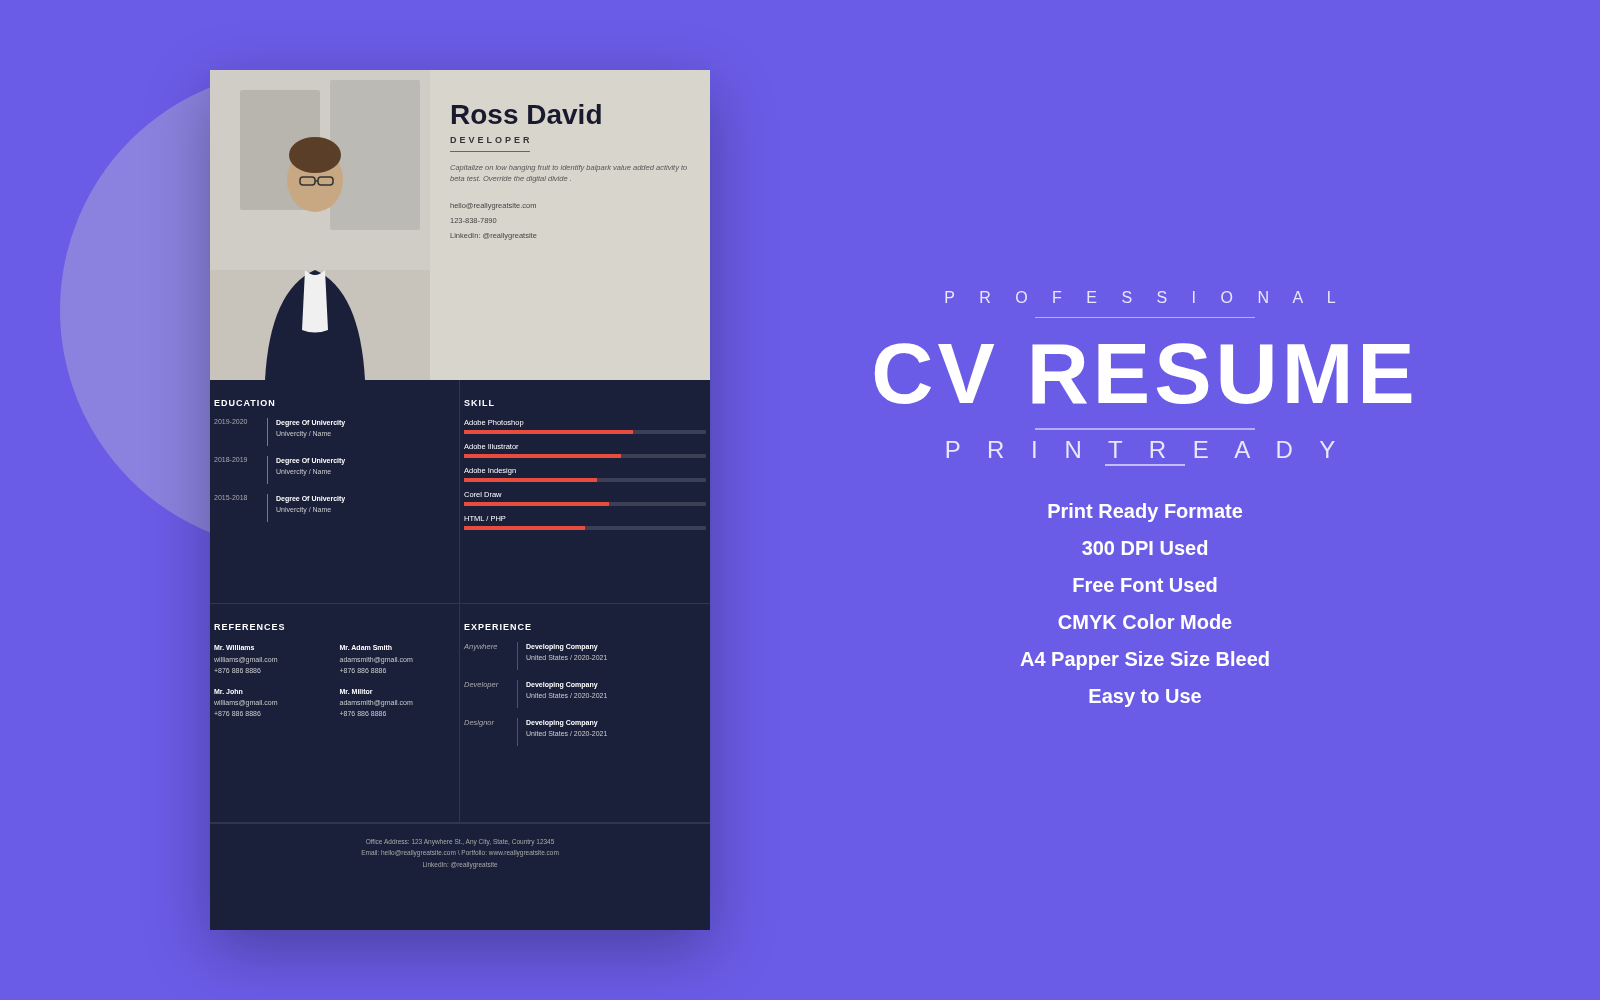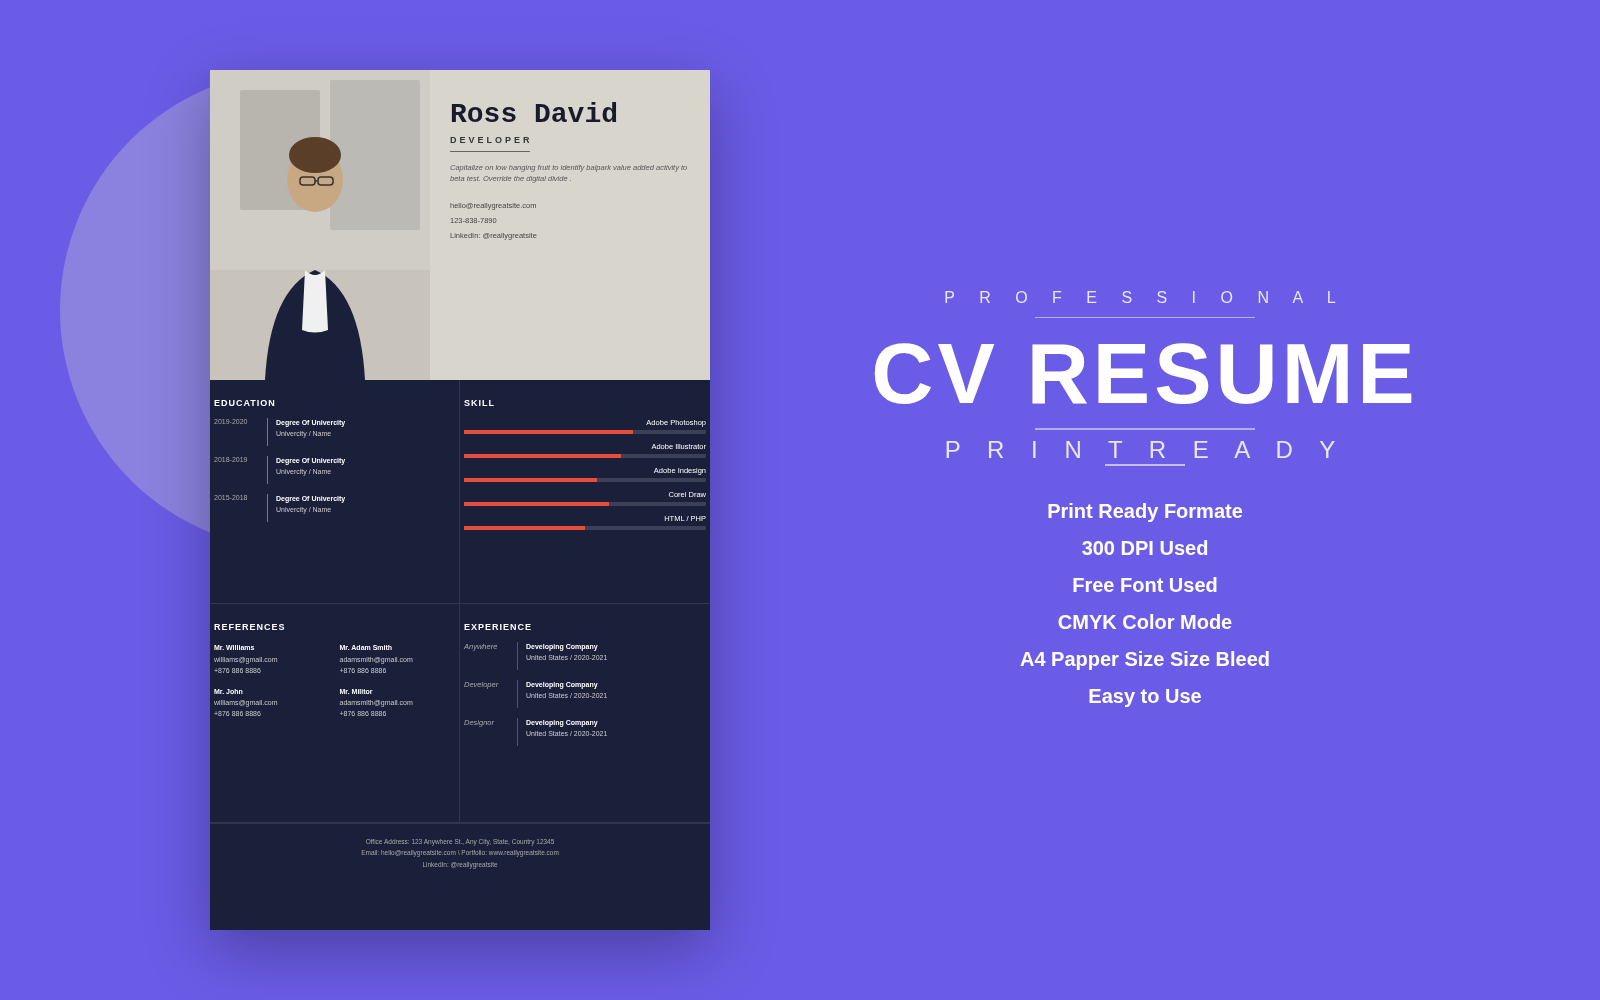--- a/index.html
+++ b/index.html
@@ -78,21 +78,21 @@
 
     .resume-info {
       flex: 1;
       padding: 30px 20px 20px 20px;
     }
 
     .resume-name {
       font-size: 28px;
       font-weight: 700;
       color: #1a1a2e;
-      font-family: Liberation Mono, monospace;
+      font-family: Liberation Sans, sans-serif;
       line-height: 1.1;
     }
 
     .resume-title {
       font-size: 9px;
       font-weight: 700;
       letter-spacing: 3px;
       color: #333;
       margin-top: 4px;
       margin-bottom: 6px;
@@ -180,21 +180,20 @@
 
     
     .skill-item {
       margin-bottom: 8px;
     }
 
     .skill-name {
       font-size: 7.5px;
       color: #fff;
       margin-bottom: 3px;
-      text-align: right;
     }
 
     .skill-bar-bg {
       width: 100%;
       height: 4px;
       background: rgba(255,255,255,0.15);
       position: relative;
     }
 
     .skill-bar-fill {

